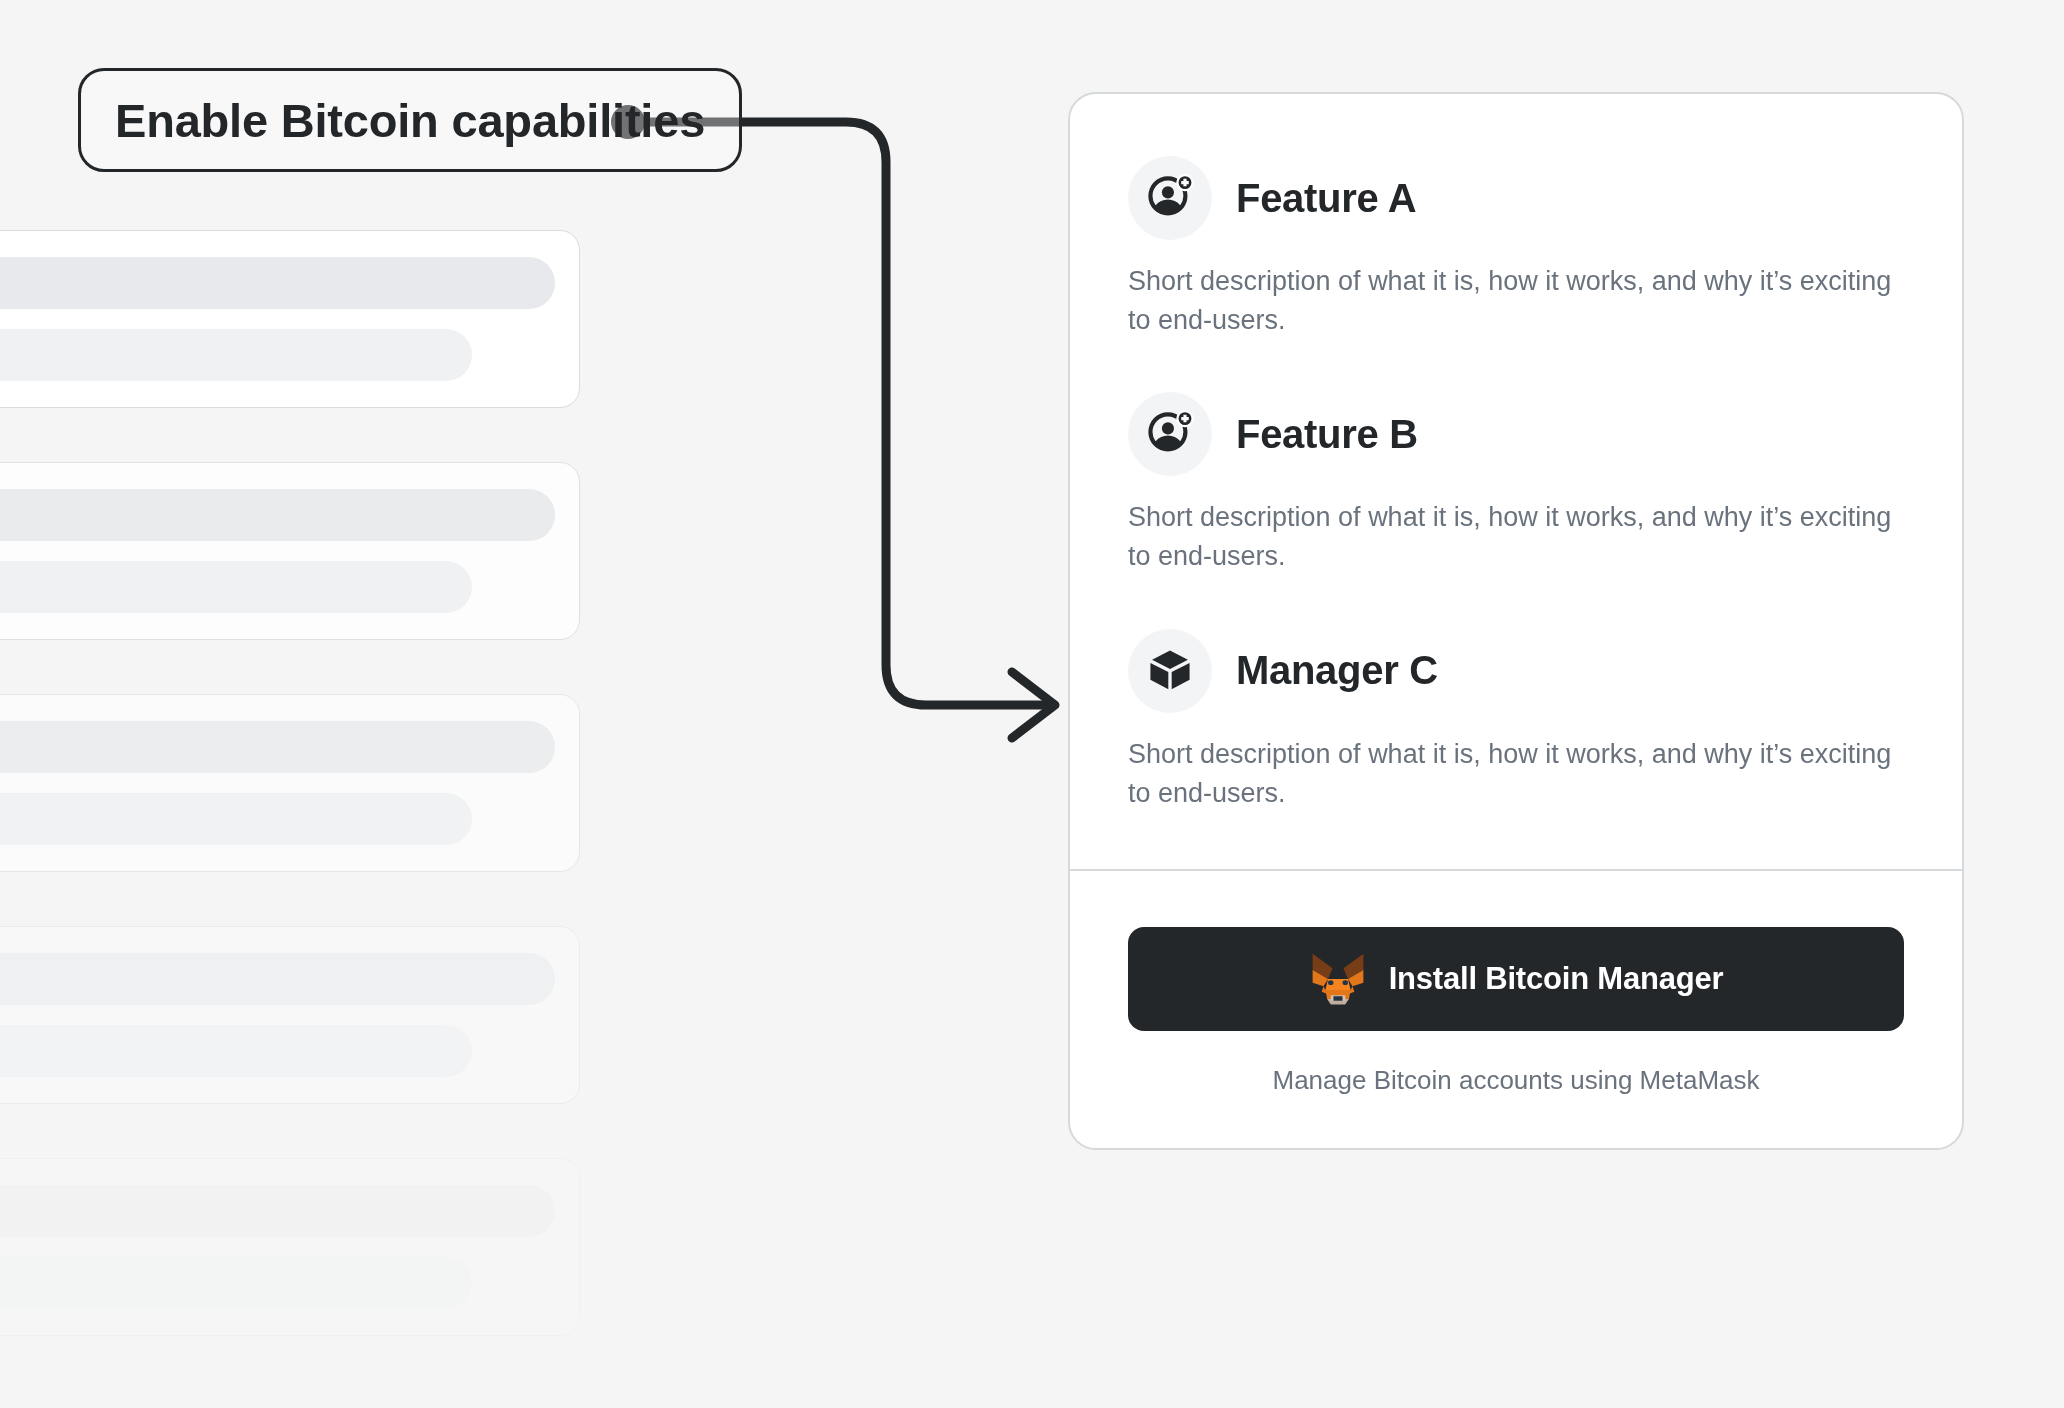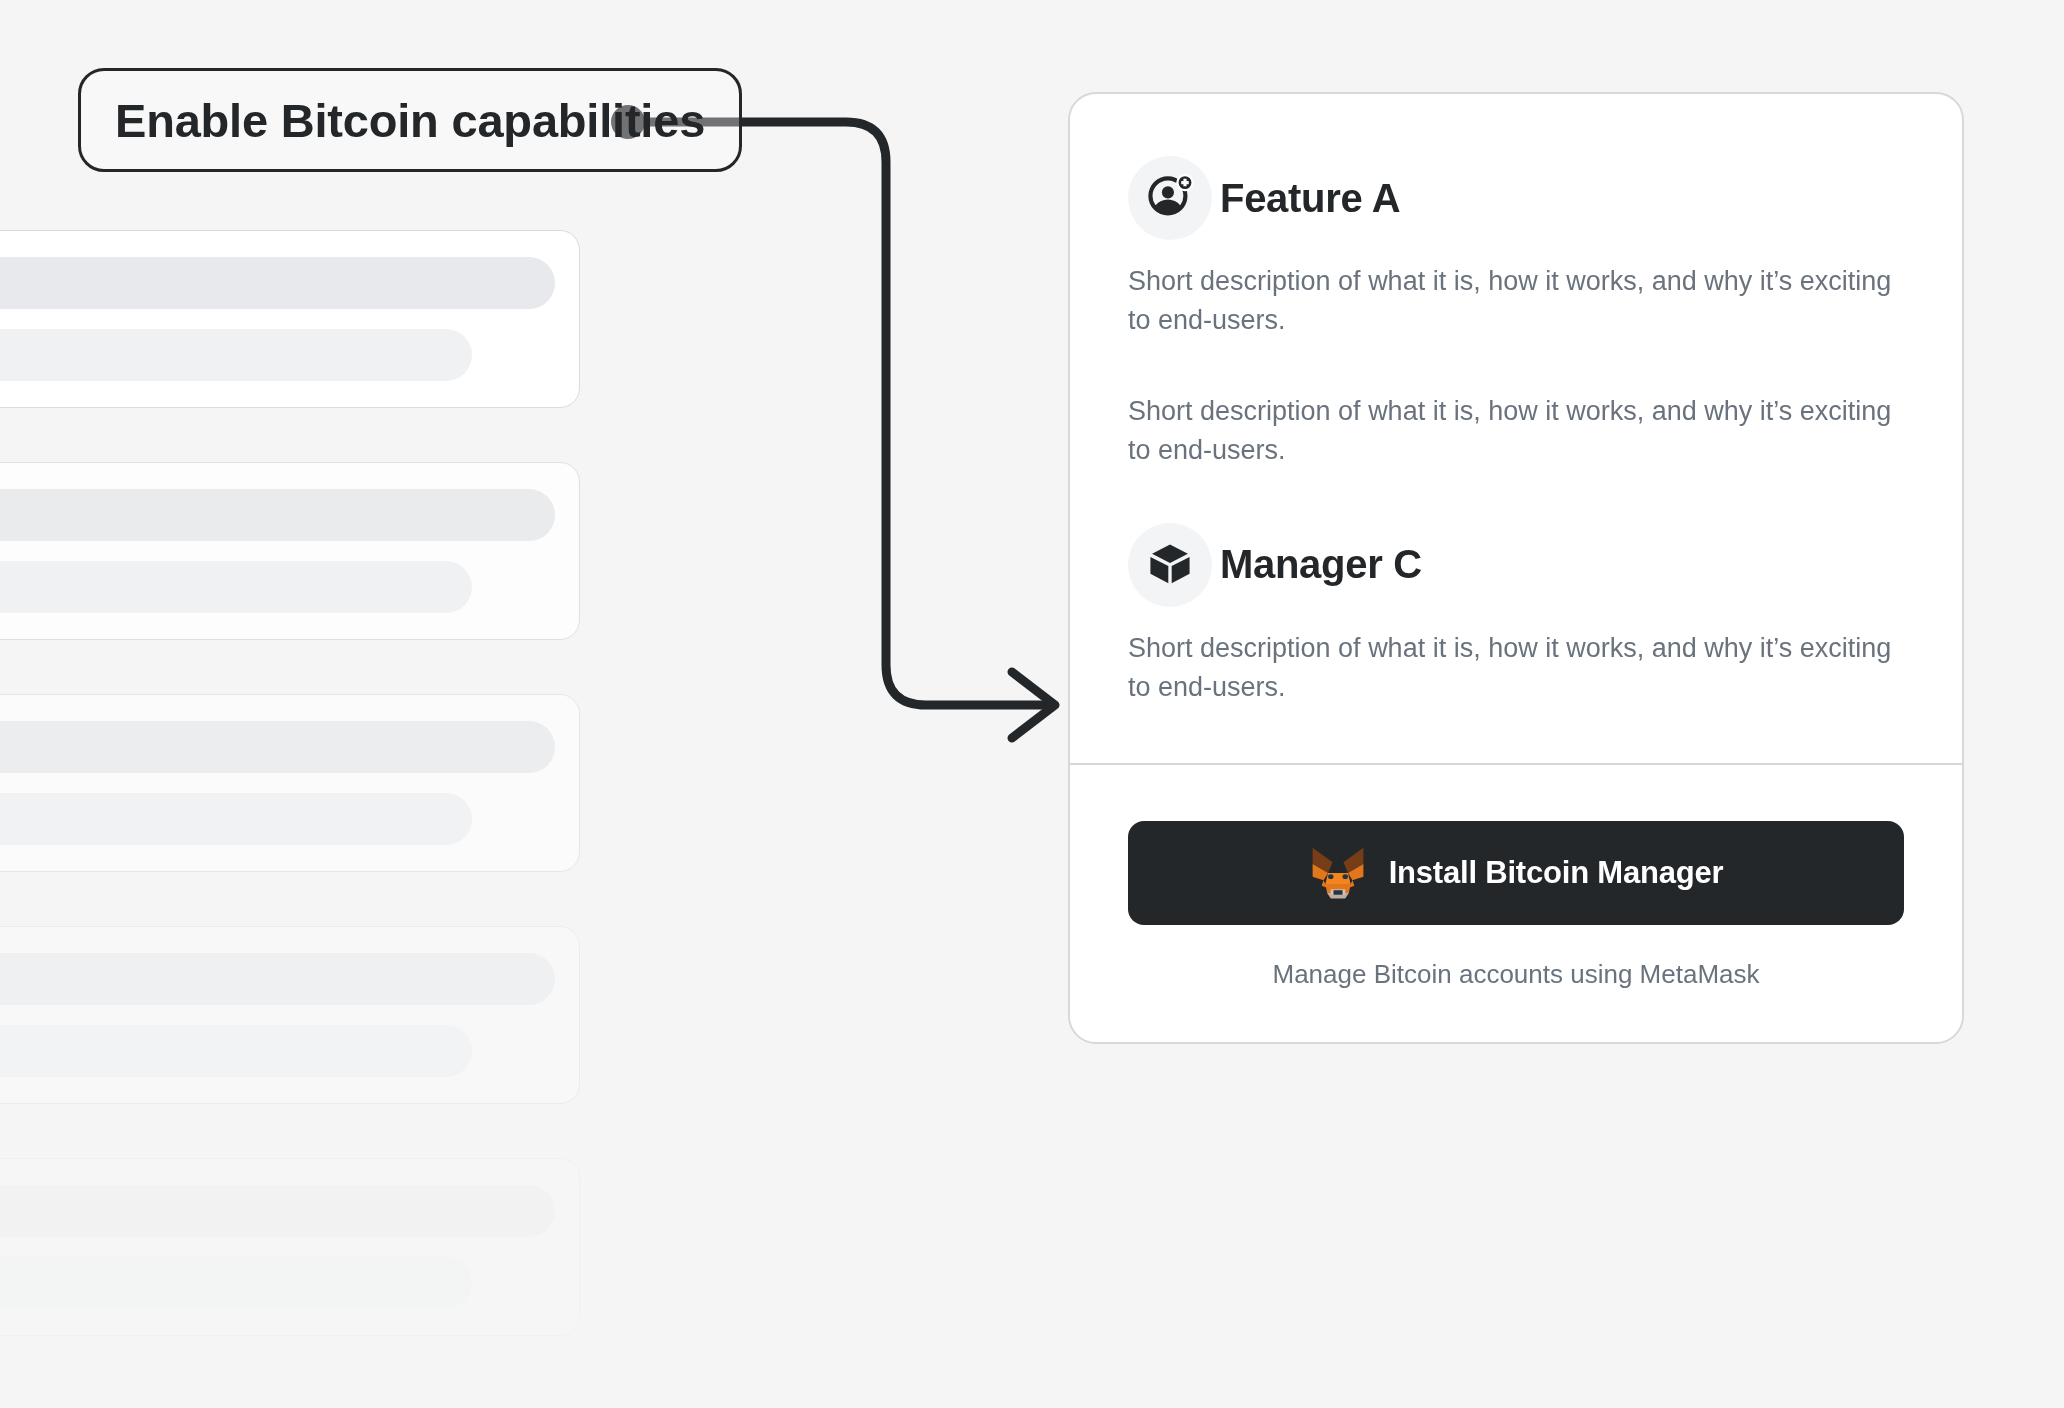--- a/index.html
+++ b/index.html
@@ -94,21 +94,21 @@
   }
   .feature-item {
     margin-bottom: 52px;
   }
   .feature-item:last-child {
     margin-bottom: 8px;
   }
   .feature-head {
     display: flex;
     align-items: center;
-    gap: 8px;
+    gap: 24px;
     margin-bottom: 22px;
   }
   .feature-icon-wrap {
     width: 84px;
     height: 84px;
     border-radius: 50%;
     background: #F2F4F6;
     display: flex;
     align-items: center;
     justify-content: center;
@@ -223,20 +223,32 @@
               <path d="M11 13.1a5.9 5.9 0 0 1 4.6 2.2 7.37 7.37 0 0 1-9.2 0 5.9 5.9 0 0 1 4.6-2.2Z" fill="#24272A"></path>
               <circle cx="19.2" cy="4.6" r="4.2" fill="#FFFFFF"></circle>
               <path d="M19.2 1.5a3.1 3.1 0 1 0 3.1 3.1 3.1 3.1 0 0 0-3.1-3.1Zm.75 2.35h1.05v1.5h-1.05v1.05h-1.5V5.35h-1.05v-1.5h1.05V2.8h1.5Z" fill="#24272A"></path>
             </svg>
           </span>
           <span class="feature-title">Feature A</span>
         </div>
         <div class="feature-desc">Short description of what it is, how it works, and why it’s exciting to end-users.</div>
       </div>
       <div class="feature-item">
+        <div class="feature-head">
+          <span class="feature-icon-wrap">
+            <svg viewBox="0 0 24 24" xmlns="http://www.w3.org/2000/svg">
+              <path d="M11 1.6a9.4 9.4 0 1 0 9.4 9.4 9.4 9.4 0 0 0-9.4-9.4Zm0 2a7.4 7.4 0 0 1 7.4 7.4 7.35 7.35 0 0 1-1.5 4.47 7.6 7.6 0 0 0-11.8 0A7.35 7.35 0 0 1 3.6 11 7.4 7.4 0 0 1 11 3.6Z" fill="#24272A"></path>
+              <circle cx="11" cy="9.3" r="2.9" fill="#24272A"></circle>
+              <path d="M11 13.1a5.9 5.9 0 0 1 4.6 2.2 7.37 7.37 0 0 1-9.2 0 5.9 5.9 0 0 1 4.6-2.2Z" fill="#24272A"></path>
+              <circle cx="19.2" cy="4.6" r="4.2" fill="#FFFFFF"></circle>
+              <path d="M19.2 1.5a3.1 3.1 0 1 0 3.1 3.1 3.1 3.1 0 0 0-3.1-3.1Zm.75 2.35h1.05v1.5h-1.05v1.05h-1.5V5.35h-1.05v-1.5h1.05V2.8h1.5Z" fill="#24272A"></path>
+            </svg>
+          </span>
+          <span class="feature-title">Feature B</span>
+        </div>
         <div class="feature-desc">Short description of what it is, how it works, and why it’s exciting to end-users.</div>
       </div>
       <div class="feature-item">
         <div class="feature-head">
           <span class="feature-icon-wrap">
             <svg viewBox="0 0 24 24" xmlns="http://www.w3.org/2000/svg">
               <path d="M12 2.2 3.4 6.6 12 11l8.6-4.4L12 2.2Z" fill="#24272A"></path>
               <path d="M2.6 8.1v8.1l8.6 4.5v-8.2L2.6 8.1Z" fill="#24272A"></path>
               <path d="M21.4 8.1v8.1l-8.6 4.5v-8.2l8.6-4.4Z" fill="#24272A"></path>
             </svg>

